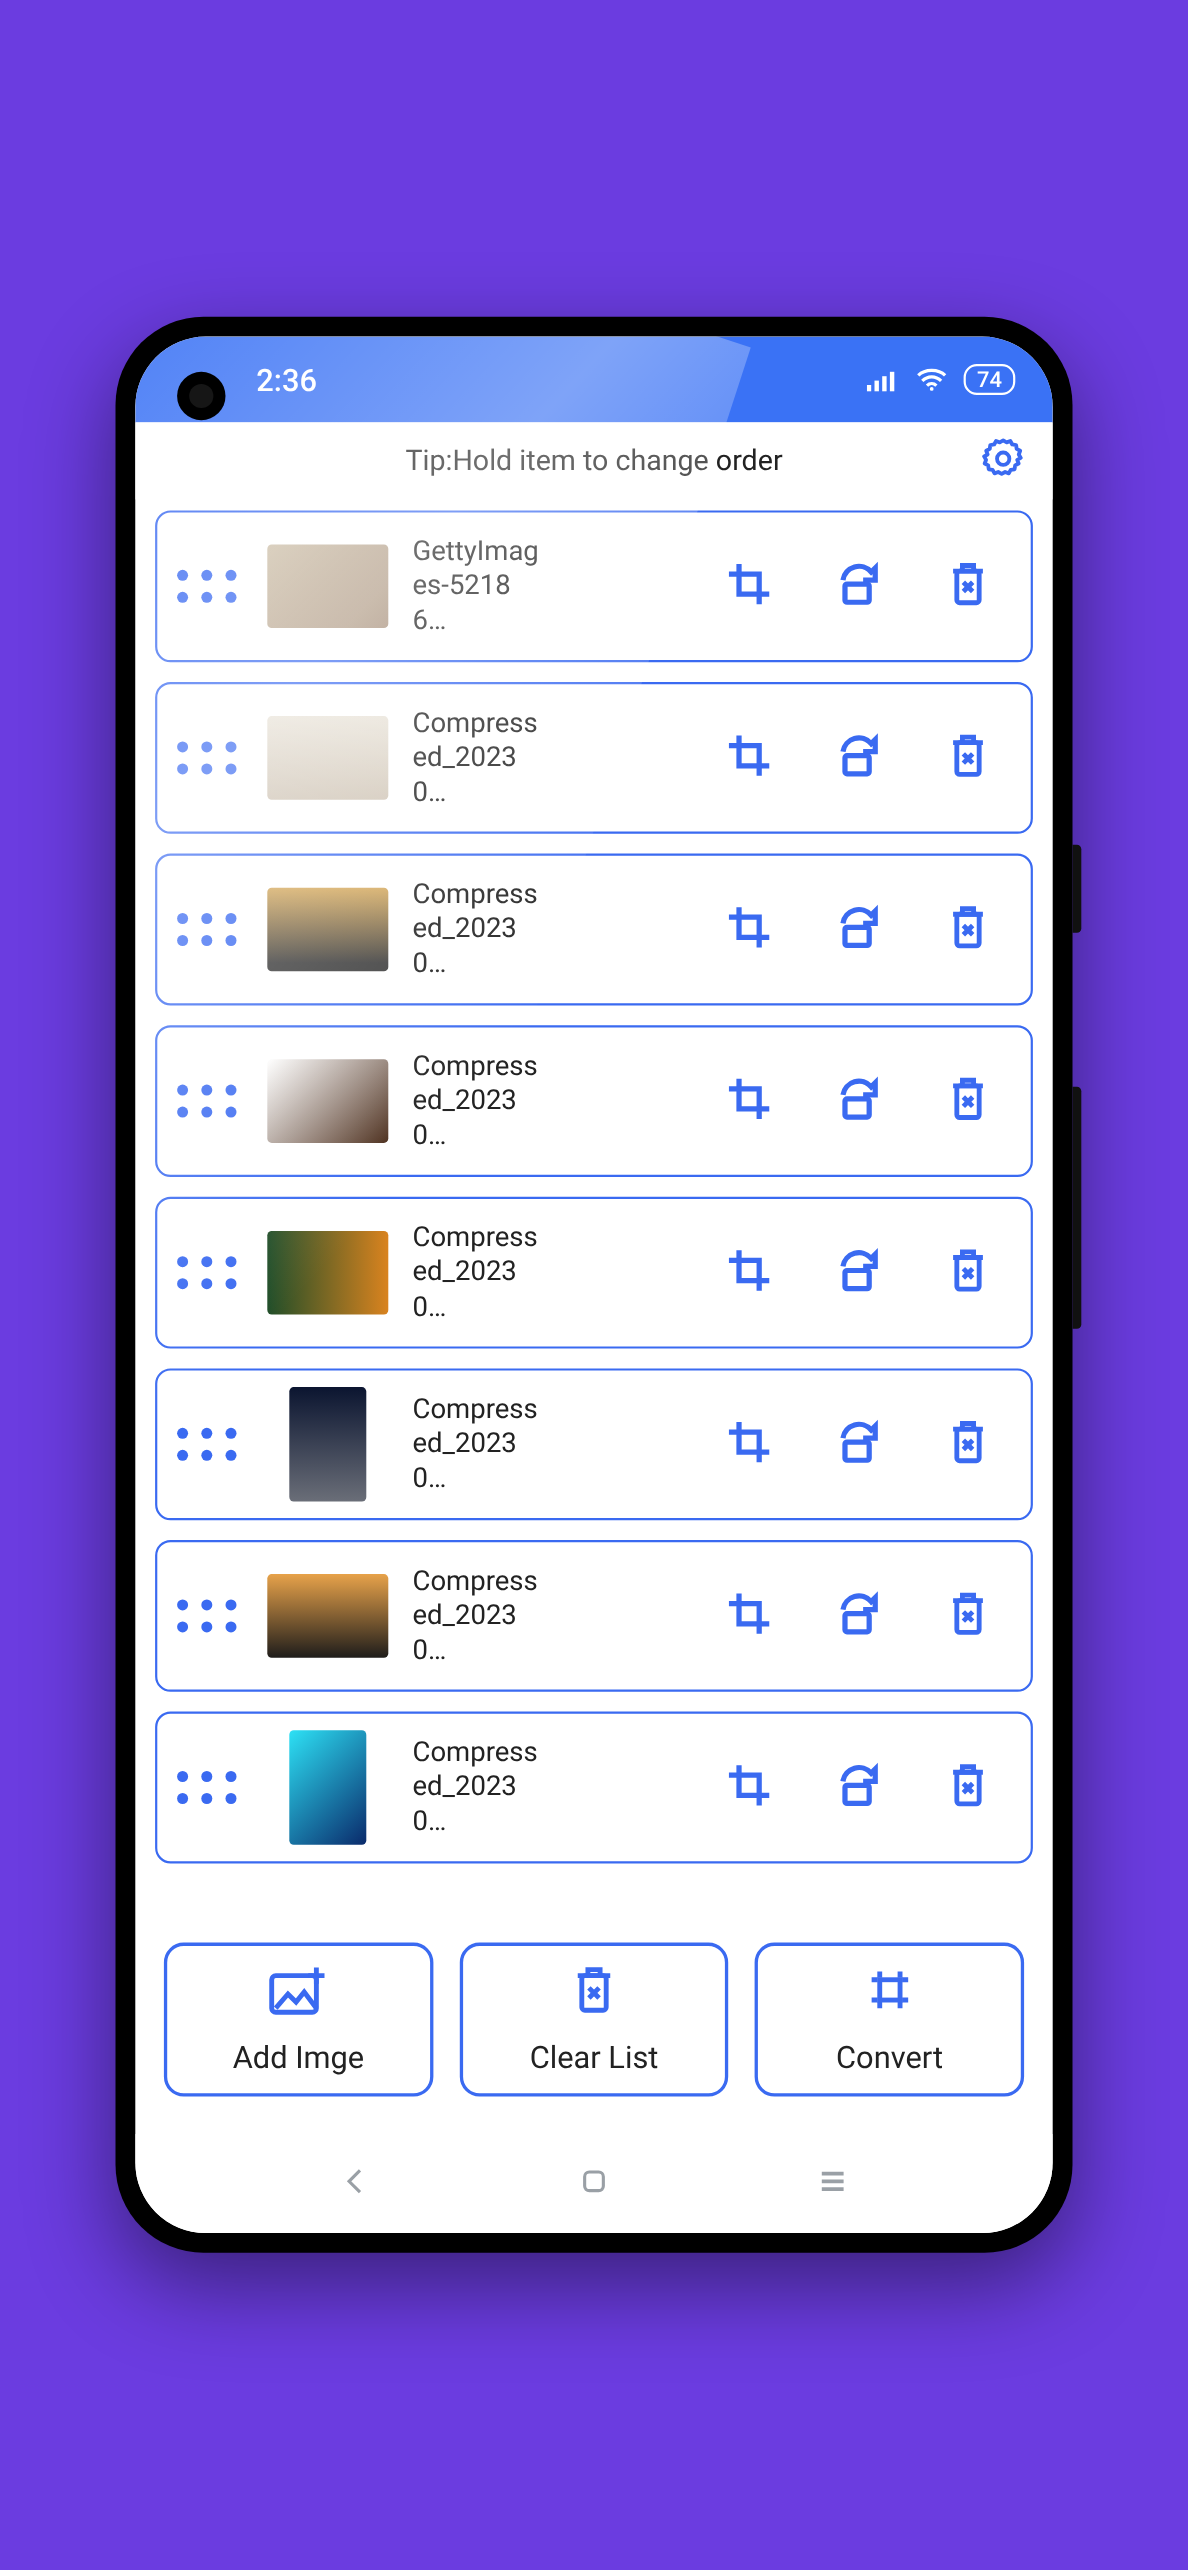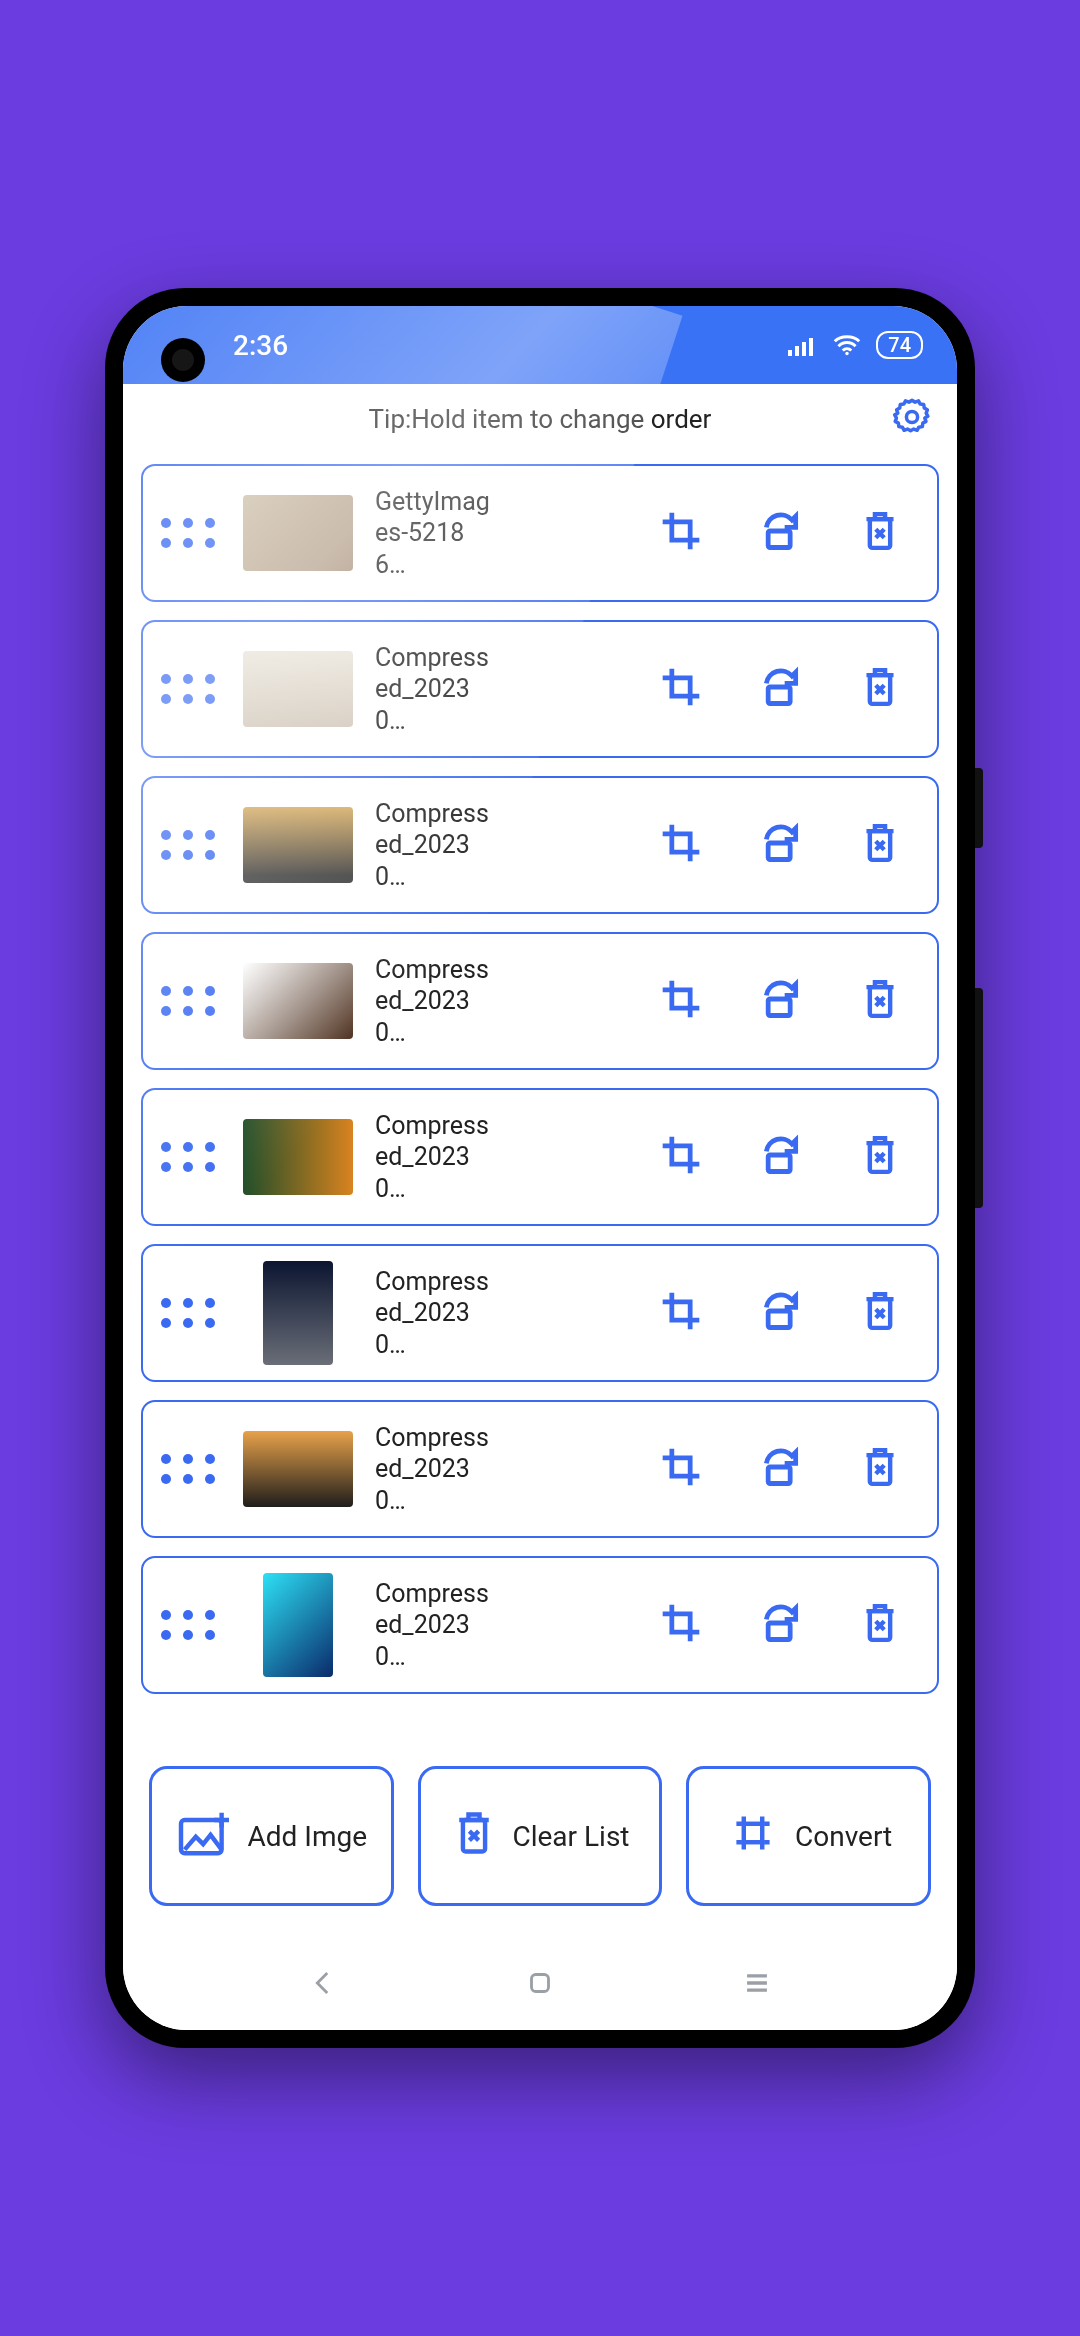--- a/index.html
+++ b/index.html
@@ -170,21 +170,21 @@
     display: flex;
     gap: 24px;
     padding: 26px 26px 34px 26px;
   }
   .big-btn {
     flex: 1;
     height: 140px;
     border: 3px solid #3a6af1;
     border-radius: 18px;
     display: flex;
-    flex-direction: row;
+    flex-direction: column;
     align-items: center;
     justify-content: center;
     gap: 14px;
     color: #222;
     font-size: 28px;
   }
   .big-btn svg { color: #3a6af1; }
 
   
   .nav-bar {

